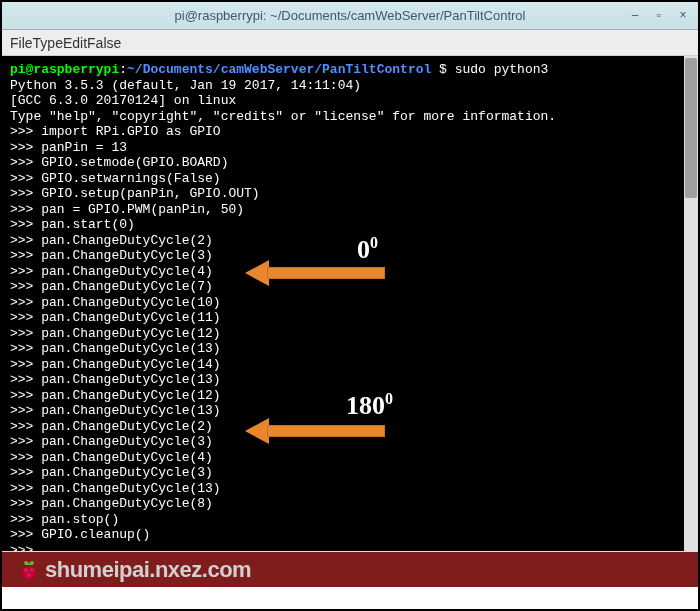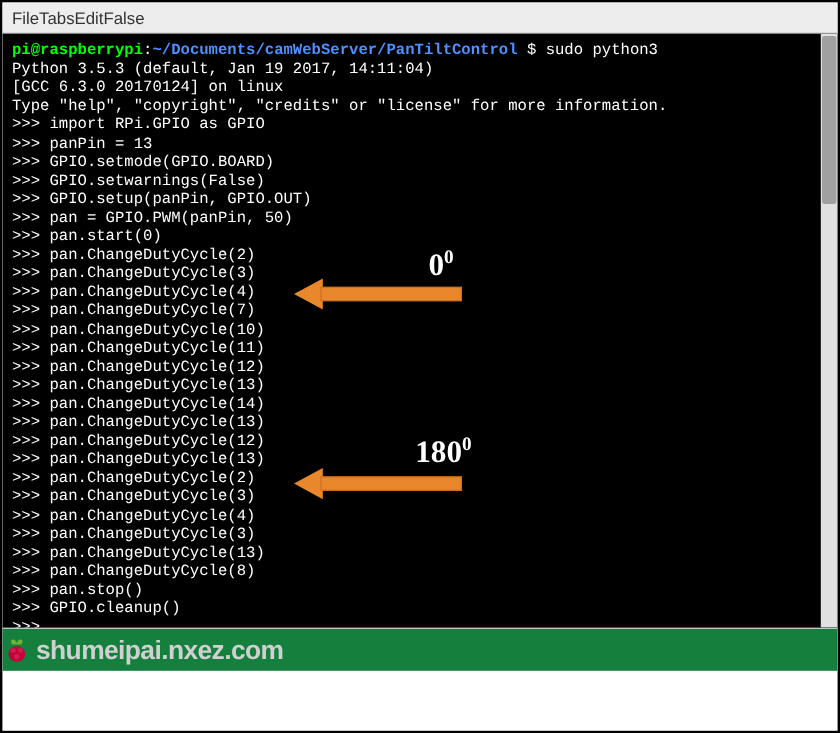--- a/index.html
+++ b/index.html
@@ -121,25 +121,25 @@
 .ann-label {
   position: absolute;
   color: #fff;
   font-family: "Times New Roman", serif;
   font-weight: bold;
   font-size: 26px;
 }
 .ann-label sup { font-size: 16px; vertical-align: super; }
 .bottom-bar {
   height: 36px;
-  background: #15803d;
+  background: #7f1d1d;
   border-top: 1px solid #ddd;
   display: flex;
   align-items: center;
-  padding-left: 0;
+  padding-left: 15px;
 }
 .raspberry {
   width: 24px;
   height: 24px;
   margin-right: 4px;
   position: relative;
 }
 .raspberry svg { width: 24px; height: 24px; }
 .watermark {
   font-family: Arial, sans-serif;
@@ -161,24 +161,32 @@
   width: 8px;
   height: 14px;
   background: #aaa;
   vertical-align: middle;
 }
 </style>
 </head>
 <body>
 
 <div class="outer-border">
+  <div class="title-bar">
+    <div class="title-text">pi@raspberrypi: ~/Documents/camWebServer/PanTiltControl</div>
+    <div class="window-controls">
+      <div class="wbtn">–</div>
+      <div class="wbtn">▫</div>
+      <div class="wbtn">×</div>
+    </div>
+  </div>
 
   <div class="menu-bar">
     <span class="menu-item">File</span>
-    <span class="menu-item">Tabs</span>
+    <span class="menu-item">Type</span>
     <span class="menu-item">Edit</span>
     <span class="menu-item">False</span>
   </div>
 
   <div class="terminal">
     <div class="terminal-content"><span class="green">pi@raspberrypi</span><span>:</span><span class="blue">~/Documents/camWebServer/PanTiltControl</span><span> $ </span><span>sudo python3</span>
 <span>Python 3.5.3 (default, Jan 19 2017, 14:11:04)</span>
 <span>[GCC 6.3.0 20170124] on linux</span>
 <span>Type "help", "copyright", "credits" or "license" for more information.</span>
 <span>&gt;&gt;&gt; import RPi.GPIO as GPIO</span>

